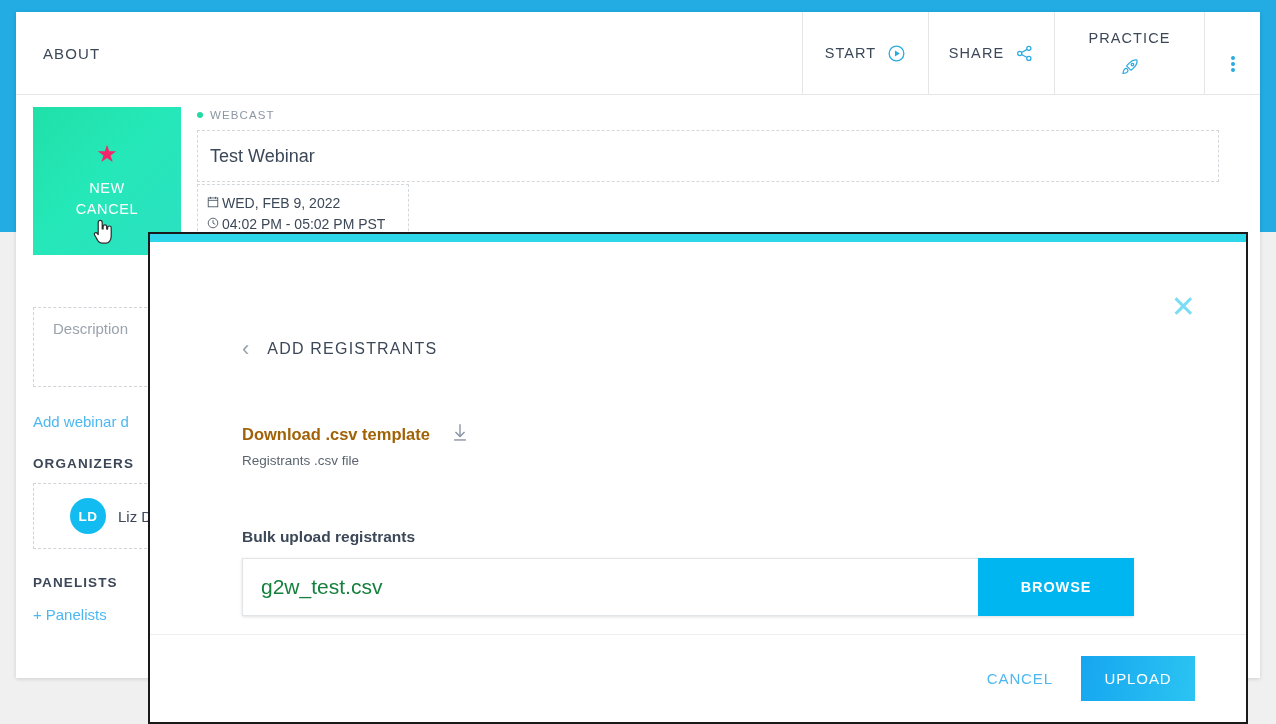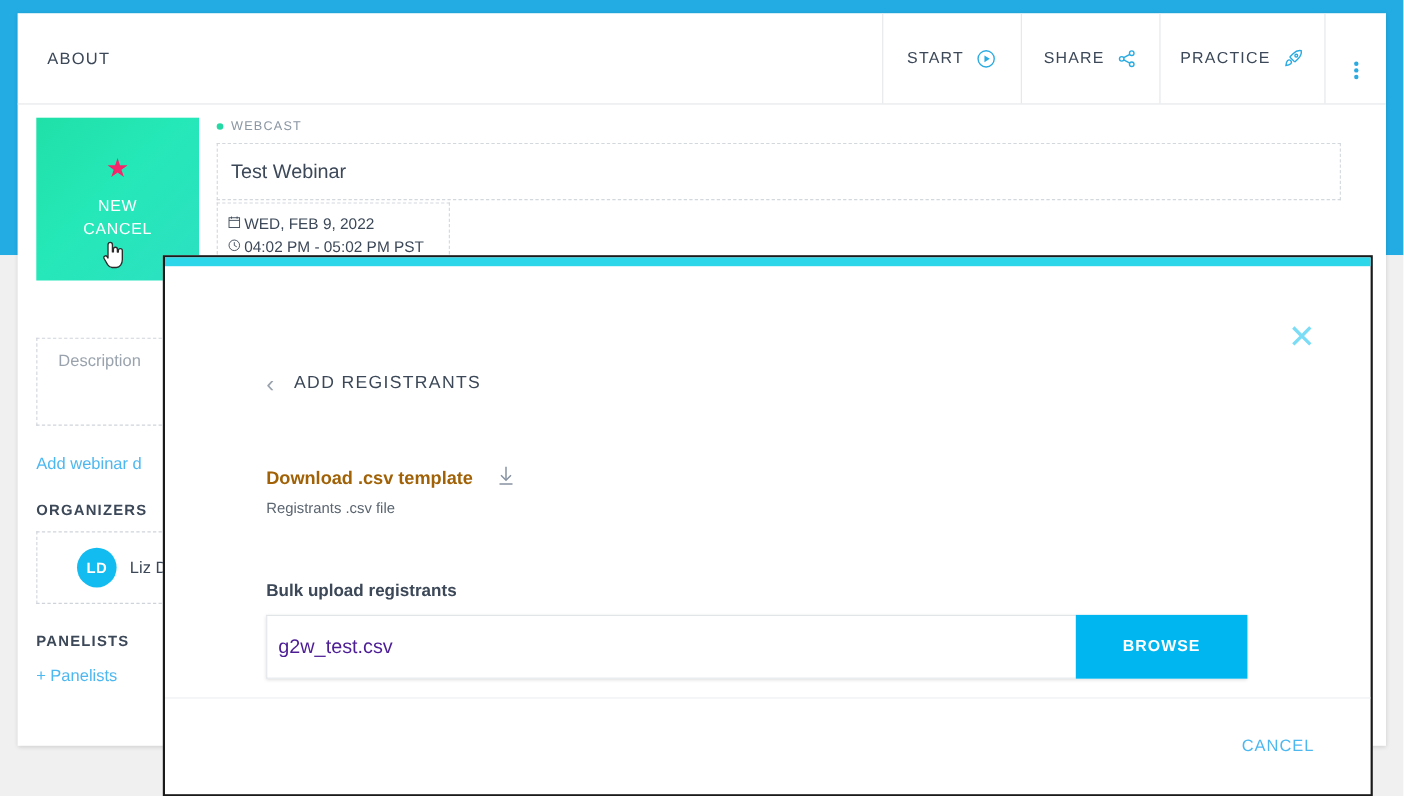--- a/index.html
+++ b/index.html
@@ -68,21 +68,21 @@
     width: 126px;
     display: flex;
     align-items: center;
     justify-content: center;
     gap: 11px;
     font-size: 14.5px;
     letter-spacing: 1.1px;
     color: #3c4858;
     cursor: pointer;
   }
-  .hdr-btn.practice { width: 150px; }
+  .hdr-btn.practice { width: 150px; flex-direction: column; }
   .hdr-kebab {
     border-left: 1px solid #e4e6e8;
     width: 56px;
     display: flex;
     align-items: center;
     justify-content: center;
     cursor: pointer;
     padding-top: 22px;
   }
   .kebab-dot {
@@ -267,23 +267,23 @@
     display: flex;
     width: 892px; height: 58px;
     box-shadow: 0 1px 3px rgba(0,0,0,0.13);
   }
   .file-input {
     flex: 1 1 auto;
     border: 1px solid #e2e5e8;
     border-right: none;
     background: #ffffff;
     display: flex; align-items: center;
-    padding-left: 10px;
-    color: #4c1d95;
-    font-size: 18px;
+    padding-left: 18px;
+    color: #15803d;
+    font-size: 21px;
     cursor: text;
   }
   .browse-btn {
     width: 156px;
     background: #00B6F0;
     color: #ffffff;
     font-size: 14.5px;
     letter-spacing: 0.9px;
     font-weight: 600;
     display: flex; align-items: center; justify-content: center;
@@ -477,20 +477,21 @@
       <div class="upload-row">
         <div class="file-input" title="g2w_test.csv">
           <span>g2w_test.csv</span>
         </div>
         <div class="browse-btn">BROWSE</div>
       </div>
     </div>
 
     <div class="modal-footer">
       <div class="cancel-btn">CANCEL</div>
+      <div class="upload-btn">UPLOAD</div>
     </div>
   </div>
 
   <div class="cursor">
     <svg width="22" height="28" viewBox="0 0 22 28">
       <path d="M6.2 12.6V4.4c0-1.1.9-2 2-2s2 .9 2 2v6.6h.9V8.6c0-1 .8-1.8 1.8-1.8s1.8.8 1.8 1.8v2.5h.9V9.8c0-1 .8-1.8 1.8-1.8s1.8.8 1.8 1.8v8.4c0 3.6-2.2 7-5.4 7H9.9c-2 0-3.1-1.1-4.1-2.6L2.6 17c-.5-.8-.2-1.8.6-2.2.7-.4 1.6-.2 2.1.5l.9 1.3z" fill="#ffffff" stroke="#2b2b2b" stroke-width="1.2" stroke-linejoin="round"></path>
     </svg>
   </div>
 
 </div>

